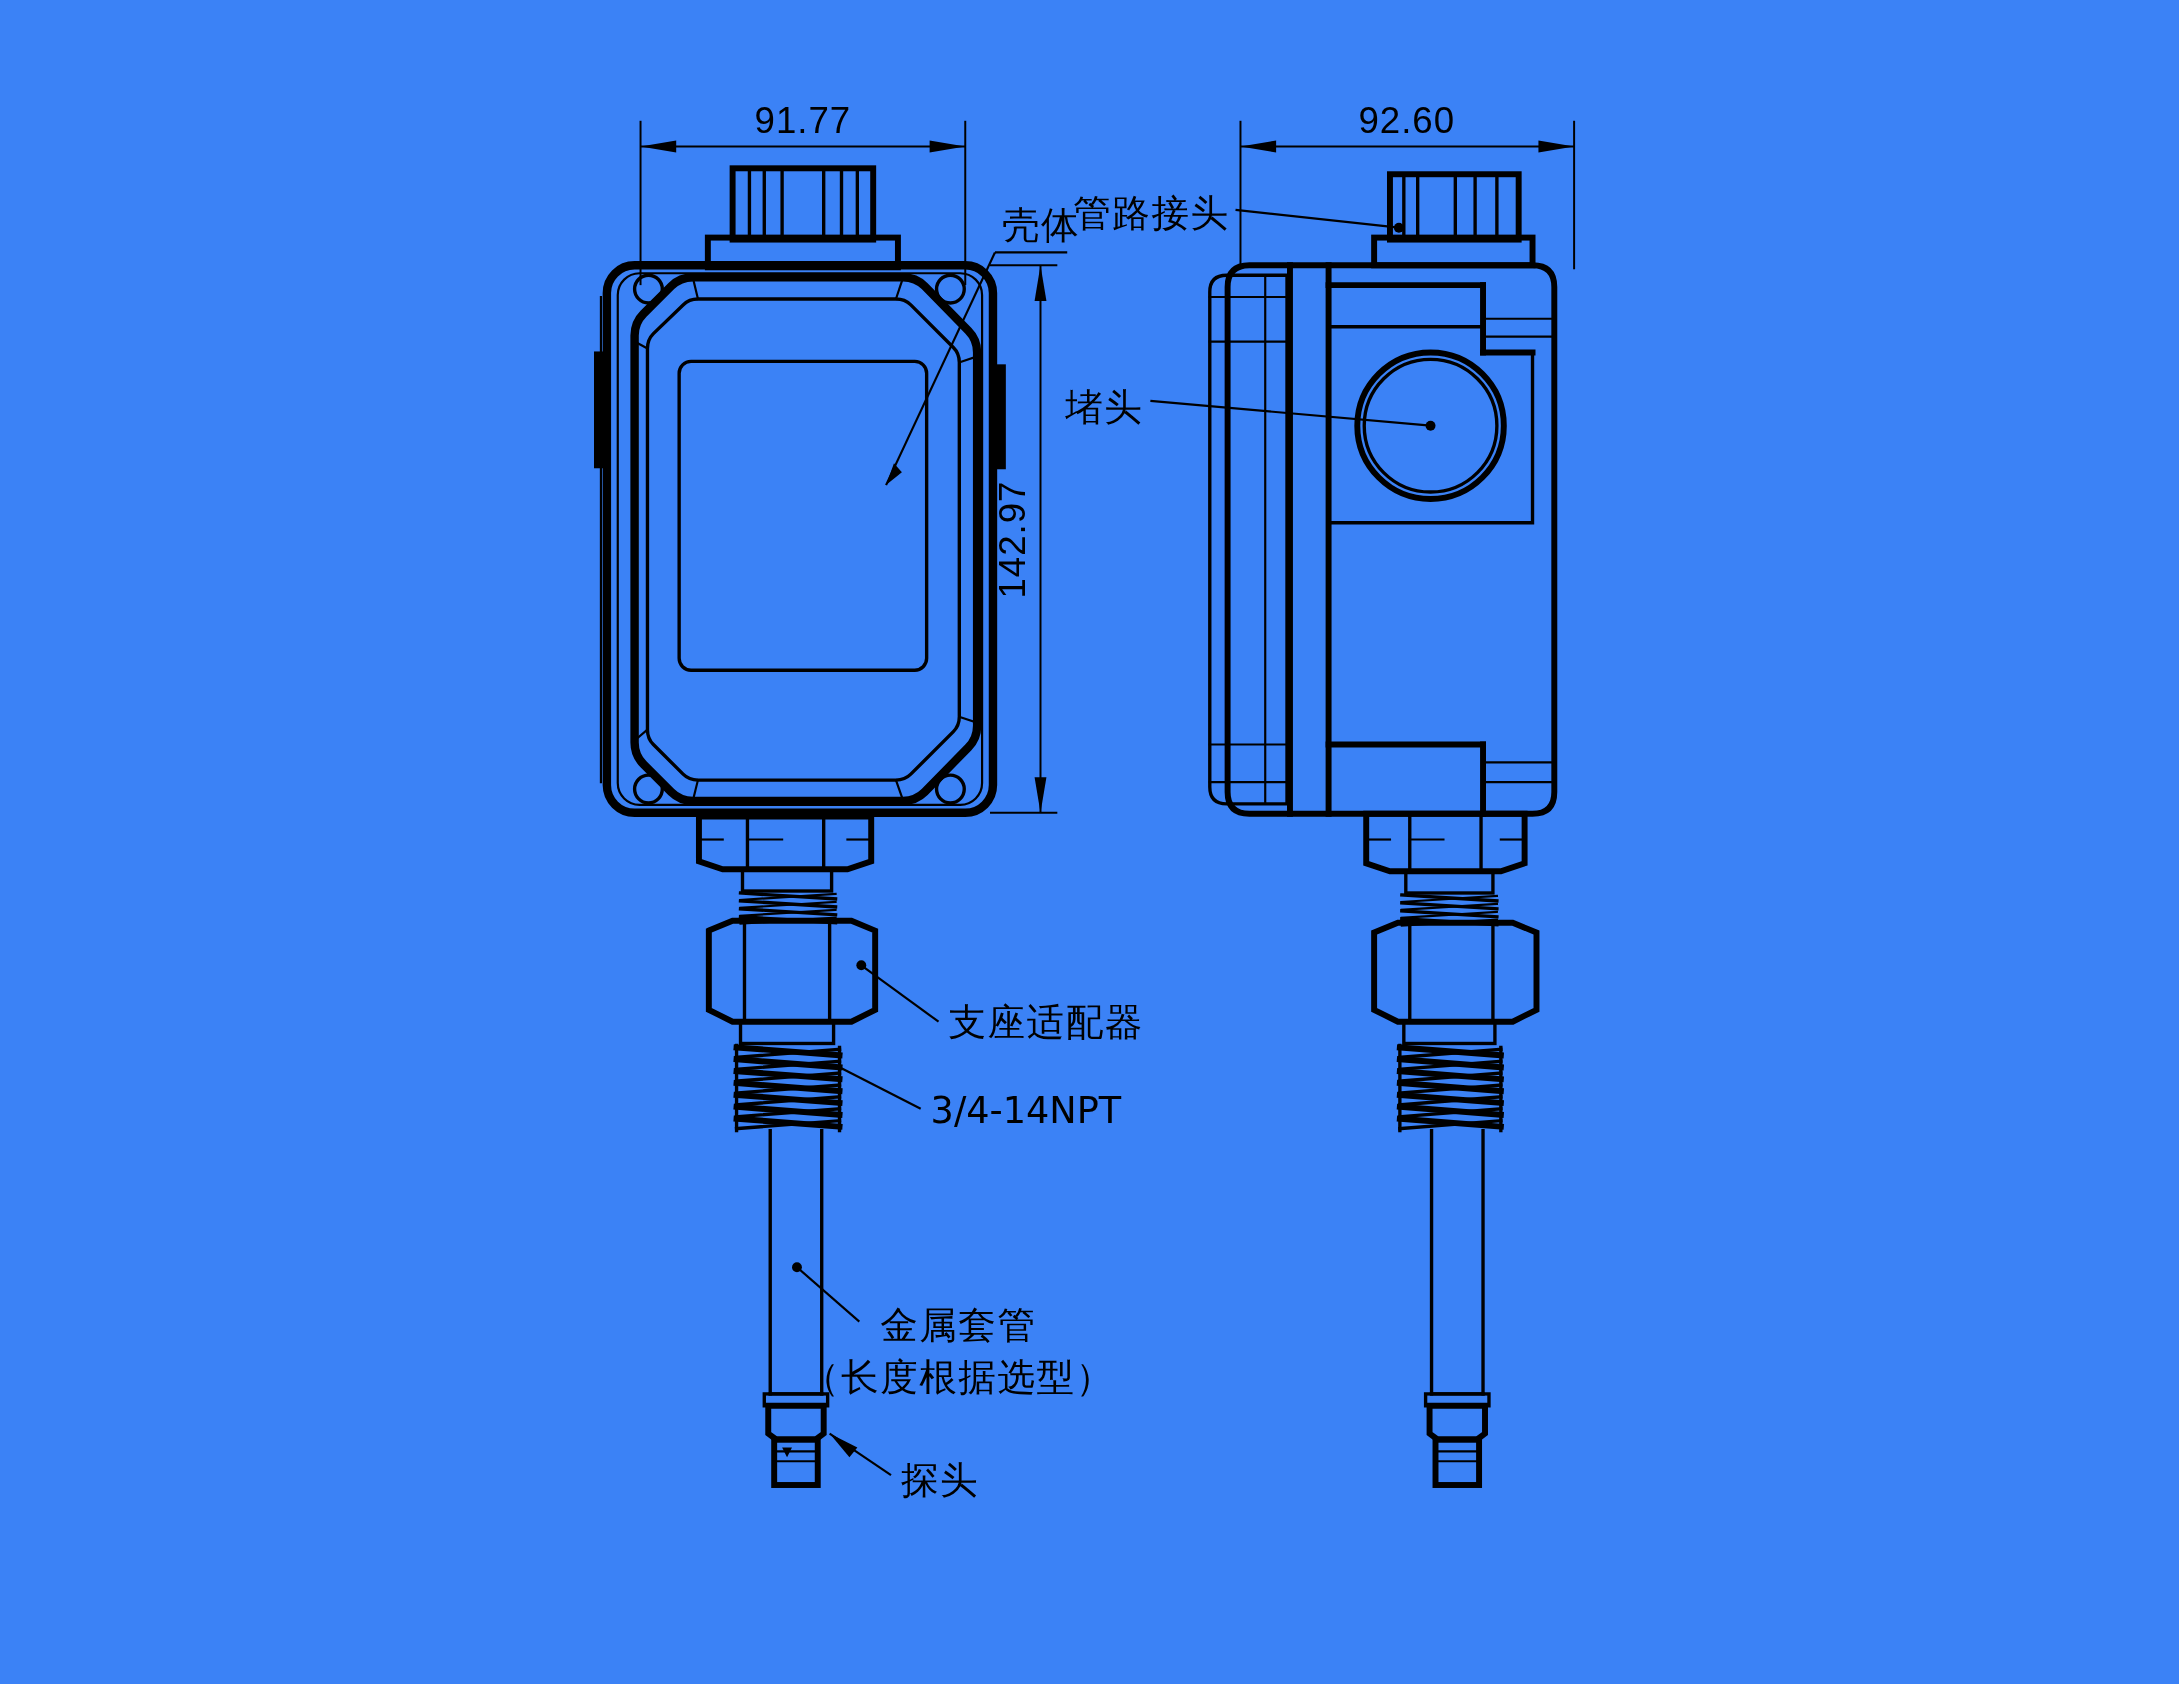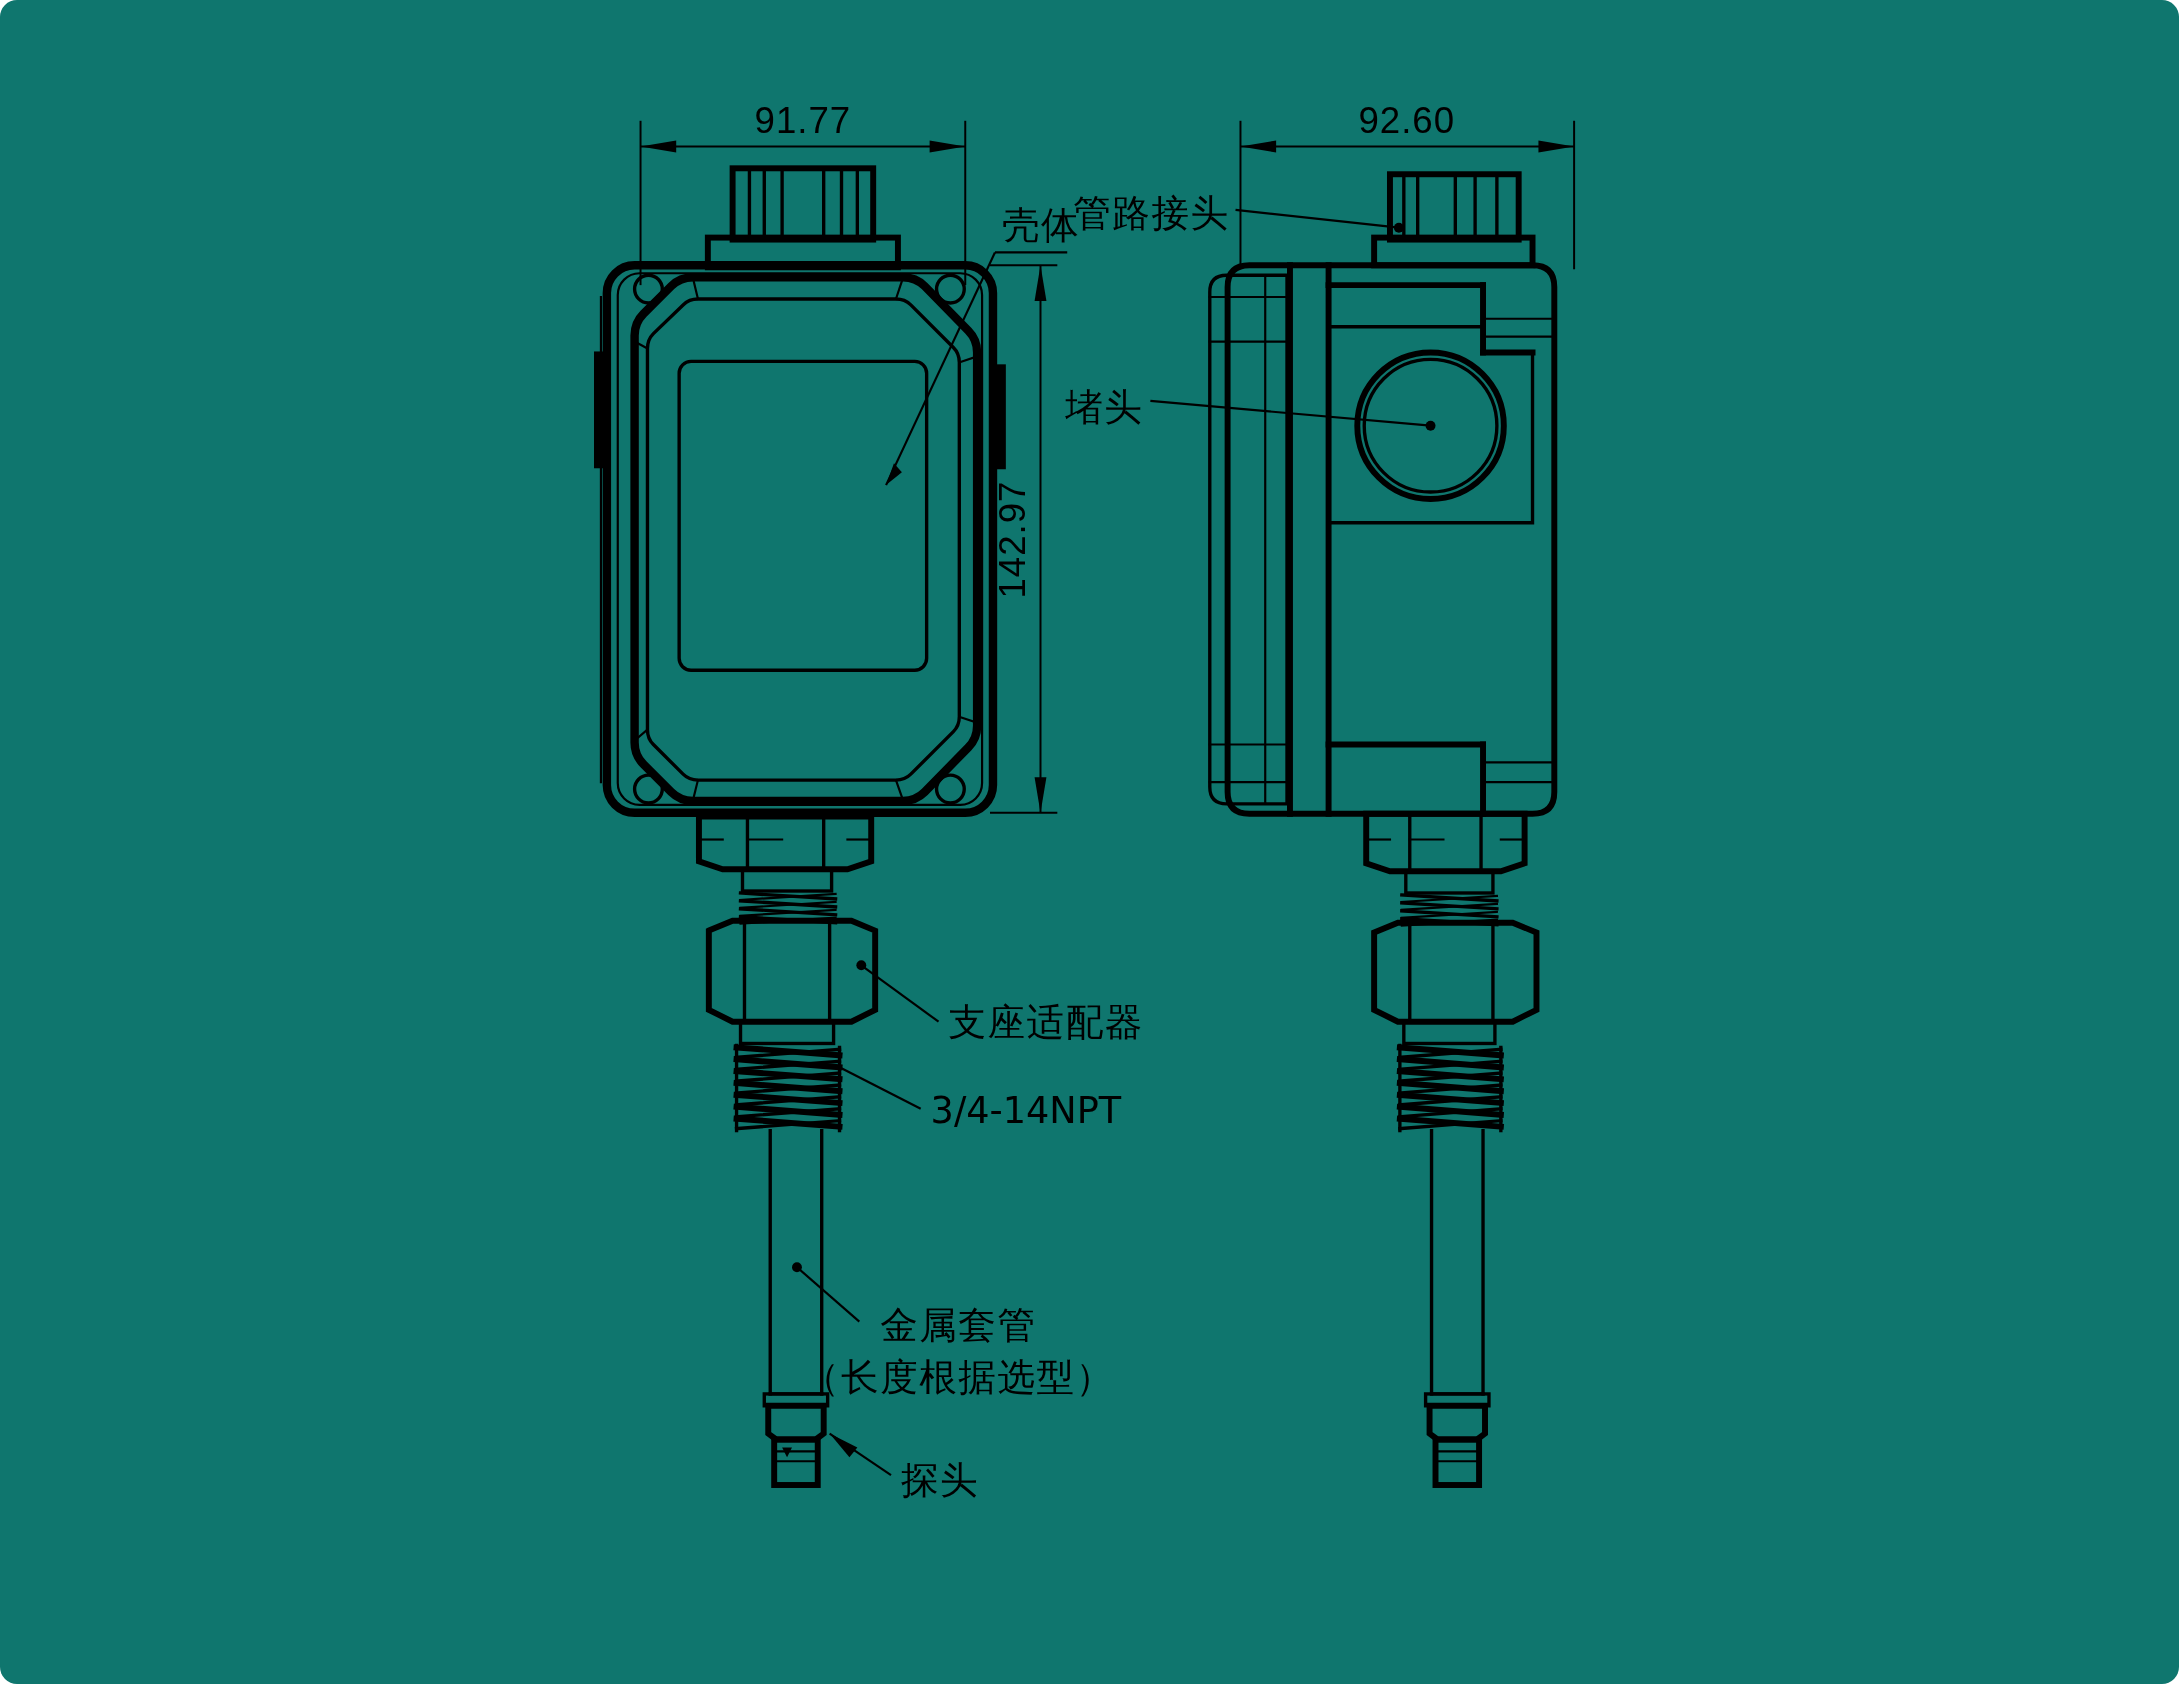--- a/index.html
+++ b/index.html
@@ -8,23 +8,22 @@
     padding: 0;
     background: #ffffff;
   }
   body {
     font-family: "Liberation Sans", sans-serif;
   }
   #sheet {
     position: relative;
     width: 2179px;
     height: 1684px;
-    background: #0f766e;
+    background: #3b82f6;
     overflow: hidden;
-    border-radius: 17px;
   }
   #drawing-svg {
     position: absolute;
     left: 0;
     top: 0;
     width: 2179px;
     height: 1684px;
     display: block;
   }
   .ln {

